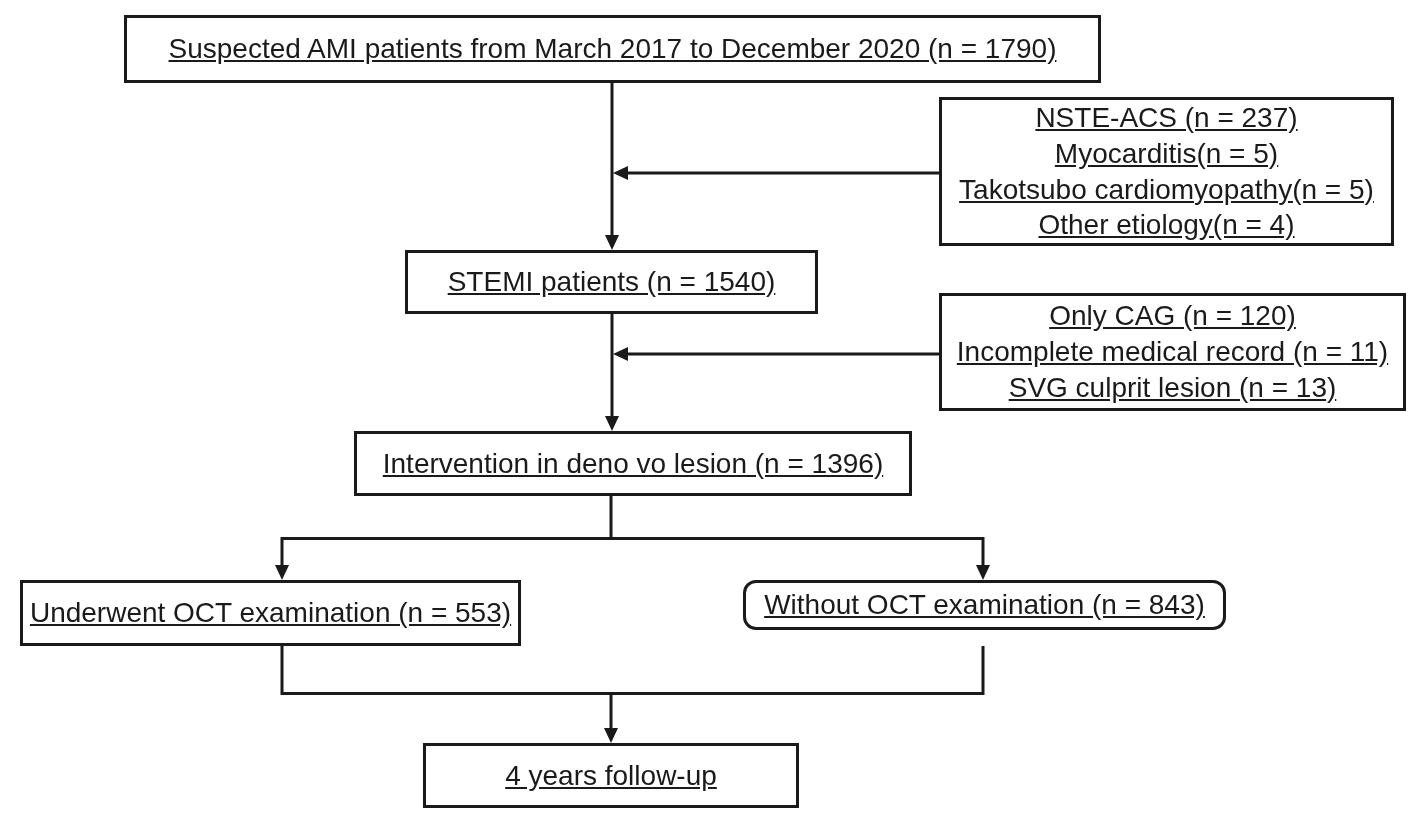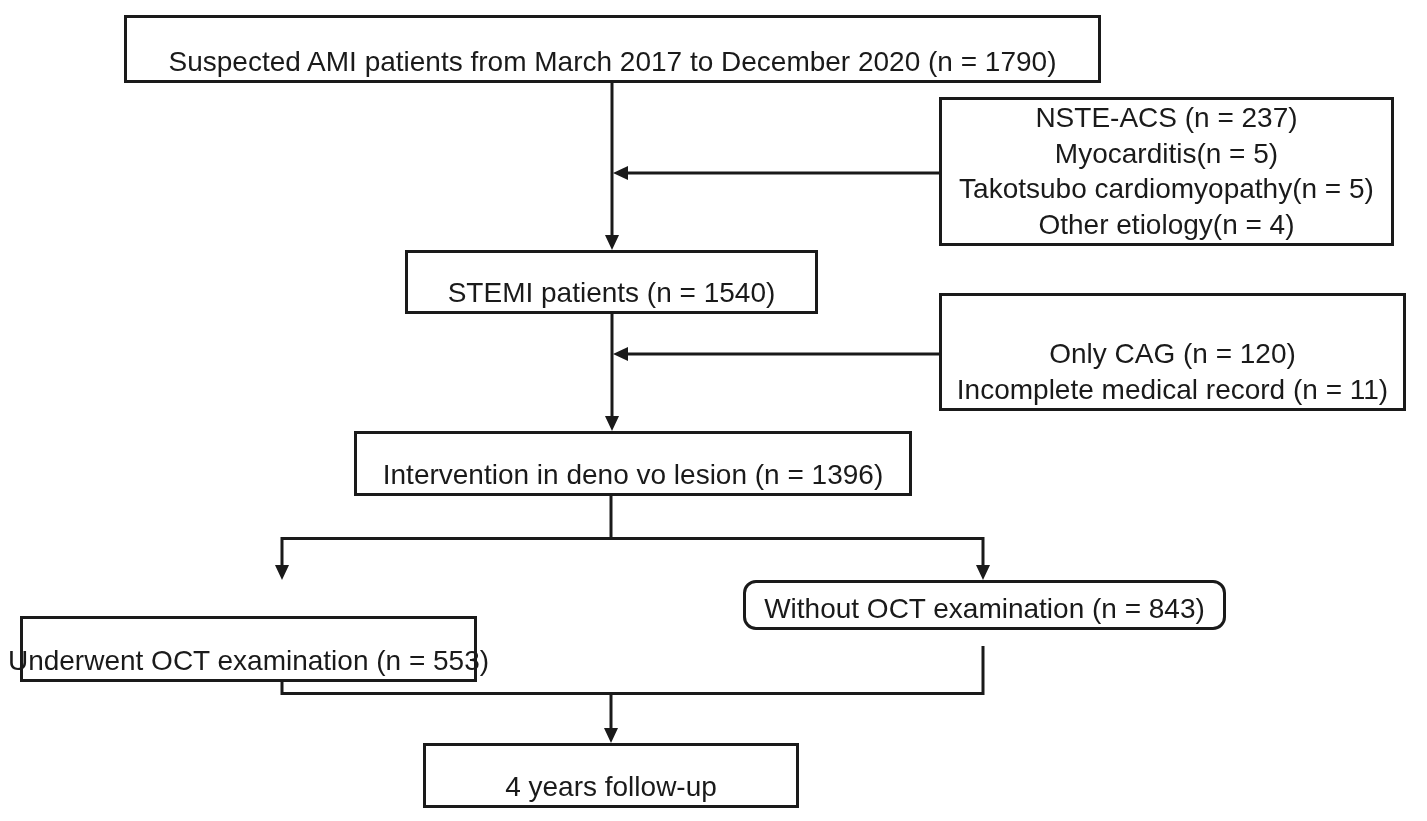--- a/index.html
+++ b/index.html
@@ -13,32 +13,33 @@
     overflow: hidden;
   }
   .flow-box {
     position: absolute;
     box-sizing: border-box;
     border: 3px solid #1a1a1a;
     background: #ffffff;
     display: flex;
     flex-direction: column;
     align-items: center;
-    justify-content: flex-end;
+    justify-content: center;
     text-align: center;
     font-size: 28px;
     line-height: 1.28;
     white-space: nowrap;
+    text-decoration: underline;
   }
   .box-suspected    { left: 124px; top: 15px;  width: 977px; height: 68px; }
   .box-exclusion1   { left: 939px; top: 97px;  width: 455px; height: 149px; }
   .box-stemi        { left: 405px; top: 250px; width: 413px; height: 64px; }
   .box-exclusion2   { left: 939px; top: 293px; width: 467px; height: 118px; }
   .box-intervention { left: 330px; top: 431px; width: 558px; height: 65px; margin-left: 24px; }
-  .box-oct          { left: 20px;  top: 616px; width: 457px; height: 66px; }
+  .box-oct          { left: 20px;  top: 580px; width: 501px; height: 66px; }
   .box-no-oct       { left: 743px; top: 580px; width: 483px; height: 50px; border-radius: 13px; }
   .box-followup     { left: 423px; top: 743px; width: 376px; height: 65px; }
   .connector-layer {
     position: absolute;
     left: 0; top: 0;
     width: 1427px;
     height: 821px;
     pointer-events: none;
   }
 </style>
@@ -86,20 +87,21 @@
     <div>Other etiology(n = 4)</div>
   </div>
 
   <div class="flow-box box-stemi">
     <span>STEMI patients (n = 1540)</span>
   </div>
 
   <div class="flow-box box-exclusion2">
     <div>Only CAG (n = 120)</div>
     <div>Incomplete medical record (n = 11)</div>
+    <div>SVG culprit lesion (n = 13)</div>
   </div>
 
   <div class="flow-box box-intervention">
     <span>Intervention in deno vo lesion (n = 1396)</span>
   </div>
 
   <div class="flow-box box-oct">
     <span>Underwent OCT examination (n = 553)</span>
   </div>
 

